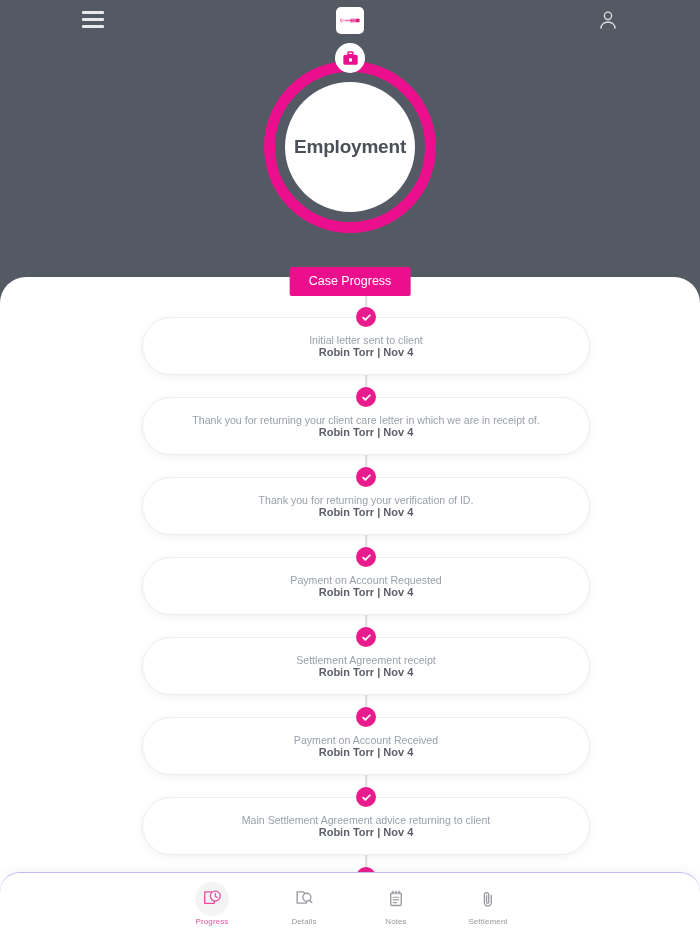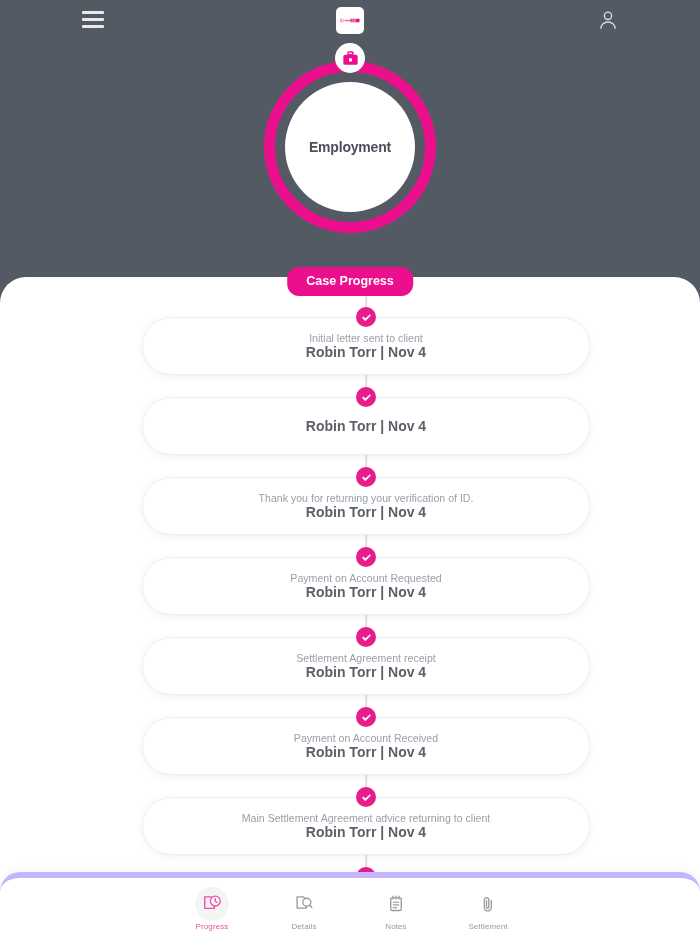--- a/index.html
+++ b/index.html
@@ -92,21 +92,21 @@
     position: absolute;
     top: 21px; left: 21px;
     width: 130px; height: 130px;
     border-radius: 50%;
     background: #ffffff;
     display: flex;
     align-items: center;
     justify-content: center;
   }
   .hero-label {
-    font-size: 14px;
+    font-size: 19px;
     font-weight: 600;
     color: #4a4f58;
     letter-spacing: -0.2px;
   }
 
   .hero-badge {
     position: absolute;
     top: -18px; left: 50%;
     transform: translateX(-50%);
     width: 30px; height: 30px;
@@ -130,25 +130,24 @@
   }
 
   .progress-pill {
     position: absolute;
     top: 267px; left: 50%;
     transform: translateX(-50%);
     background: #ec0f8d;
     color: #ffffff;
     font-size: 12.5px;
     padding: 7px 19px 8px;
-    border-radius: 12px;
+    border-radius: 2px;
     z-index: 8;
     white-space: nowrap;
     cursor: pointer;
-    font-weight: bold;
   }
 
   
   .timeline {
     position: absolute;
     top: 295px; left: 16px;
     width: 700px;
     height: 590px;
     z-index: 6;
     overflow: hidden;
@@ -201,35 +200,35 @@
     cursor: pointer;
   }
   .step-title {
     font-size: 10.6px;
     color: #9aa0a8;
     line-height: 1.2;
     text-align: center;
     padding: 0 24px;
   }
   .step-meta {
-    font-size: 14px;
+    font-size: 11px;
     font-weight: 700;
     color: #5b6069;
     text-align: center;
   }
 
   
   .bottom-nav {
     position: absolute;
     bottom: 0; left: 0;
     width: 700px;
     height: 62px;
     background: #ffffff;
     border-radius: 20px 20px 0 0;
-    border-top: 6px solid #c4b5fd;
+    border-top: 1px solid #c4b5fd;
     box-shadow: 0 -2px 10px rgba(90,95,105,0.07);
     display: flex;
     align-items: flex-start;
     justify-content: center;
     z-index: 20;
     padding-top: 9px;
   }
   .nav-item {
     width: 92px;
     display: flex;
@@ -318,20 +317,21 @@
             <div class="step-meta">Robin Torr |  Nov 4</div>
           </div>
         </div>
         <div class="step">
           <div class="step-dot">
             <svg width="11" height="11" viewBox="0 0 12 12">
               <path d="M2.4 6.2l2.3 2.4 4.9-5" fill="none" stroke="#ffffff" stroke-width="1.9" stroke-linecap="round" stroke-linejoin="round"></path>
             </svg>
           </div>
           <div class="step-card">
+            <div class="step-title">Thank you for returning your client care letter in which we are in receipt of.</div>
             <div class="step-meta">Robin Torr |  Nov 4</div>
           </div>
         </div>
         <div class="step">
           <div class="step-dot">
             <svg width="11" height="11" viewBox="0 0 12 12">
               <path d="M2.4 6.2l2.3 2.4 4.9-5" fill="none" stroke="#ffffff" stroke-width="1.9" stroke-linecap="round" stroke-linejoin="round"></path>
             </svg>
           </div>
           <div class="step-card">

